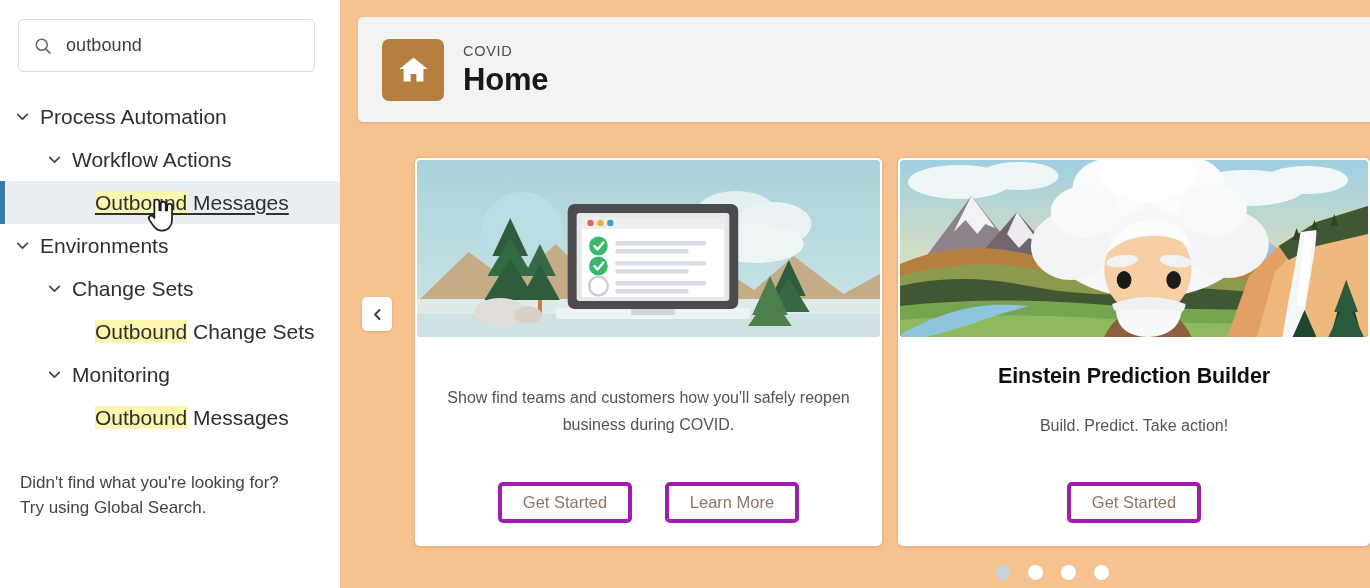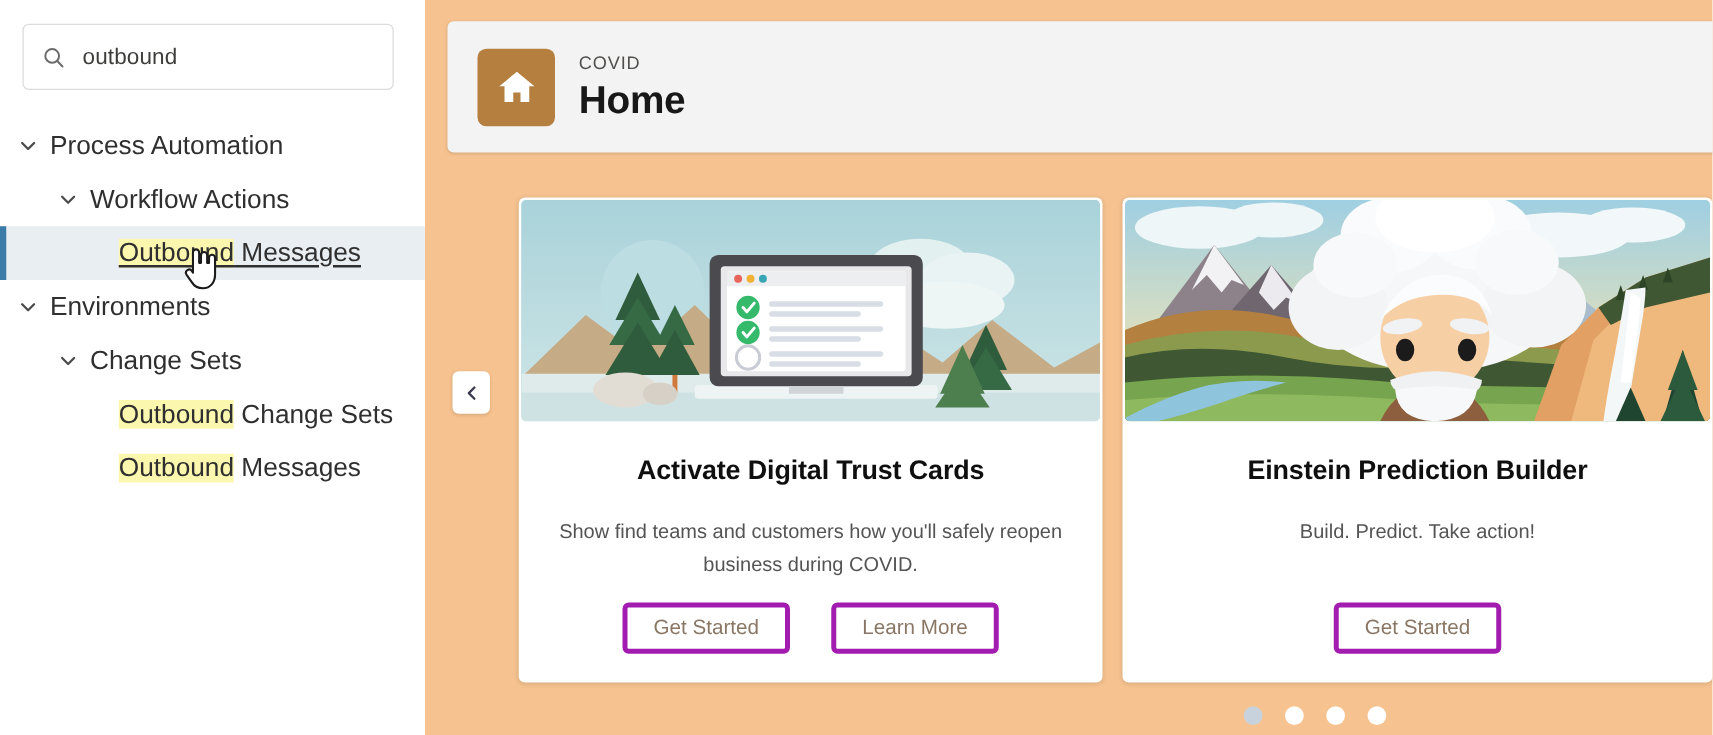--- a/index.html
+++ b/index.html
@@ -225,25 +225,35 @@
         </div>
         <div class="tree-row lvl1">
           <svg class="chev" viewBox="0 0 16 16" fill="none" stroke="#4a4a4a" stroke-width="1.7" stroke-linecap="round" stroke-linejoin="round">
             <polyline points="3.5,6 8,10.5 12.5,6"></polyline>
           </svg>
           <span class="label-wrap">Change Sets</span>
         </div>
         <div class="tree-row lvl2">
           <span class="label-wrap"><span class="hl">Outbound</span> Change Sets</span>
         </div>
+        <div class="tree-row lvl1">
+          <svg class="chev" viewBox="0 0 16 16" fill="none" stroke="#4a4a4a" stroke-width="1.7" stroke-linecap="round" stroke-linejoin="round">
+            <polyline points="3.5,6 8,10.5 12.5,6"></polyline>
+          </svg>
+          <span class="label-wrap">Monitoring</span>
+        </div>
         <div class="tree-row lvl2">
           <span class="label-wrap"><span class="hl">Outbound</span> Messages</span>
         </div>
       </div>
 
+    <div class="no-results">
+      <div>Didn't find what you're looking for?</div>
+      <div>Try using Global Search.</div>
+    </div>
 
     <svg class="cursor-hand" viewBox="0 0 26 32">
       <path d="M8 15V5.4c0-1.3 1-2.3 2.2-2.3s2.2 1 2.2 2.3v7.3h1.3V7.2c0-1.2 1-2.2 2.2-2.2s2.2 1 2.2 2.2v5.6h1.3V9.1c0-1.2 1-2.2 2.1-2.2s2.2 1 2.2 2.2v12.1c0 5.4-3.4 9.6-8.6 9.6-4 0-6.3-1.7-8.1-4.6L3.4 21c-.7-1.1-.4-2.5.7-3.2 1-.6 2.3-.4 3 .5L8 19.6z" fill="#ffffff" stroke="#1b1b1b" stroke-width="1.5" stroke-linejoin="round"></path>
     </svg>
   </div>
 
   <div id="stage">
 
     <div class="setup-header">
       <div class="home-tile">
@@ -315,21 +325,20 @@
           <rect x="200" y="81" width="92" height="4.4" rx="2.2" fill="#d9dde6"></rect>
           <rect x="200" y="89" width="74" height="4.4" rx="2.2" fill="#d9dde6"></rect>
           <rect x="200" y="101" width="92" height="4.4" rx="2.2" fill="#d9dde6"></rect>
           <rect x="200" y="109" width="74" height="4.4" rx="2.2" fill="#d9dde6"></rect>
           <rect x="200" y="121" width="92" height="4.4" rx="2.2" fill="#d9dde6"></rect>
           <rect x="200" y="129" width="74" height="4.4" rx="2.2" fill="#d9dde6"></rect>
           <rect x="216" y="149" width="44" height="6" fill="#cfd4d6"></rect>
         </svg>
       </div>
       <div class="card-body">
-        <div class="card-title">Activate Digital Trust Cards</div>
         <div class="card-desc">Show find teams and customers how you'll safely reopen business during COVID.</div>
       </div>
       <div class="card-actions">
         <button class="card-btn">Get Started</button>
         <button class="card-btn">Learn More</button>
       </div>
     </div>
 
     <div class="card" id="card-1">
       <div class="card-media">

